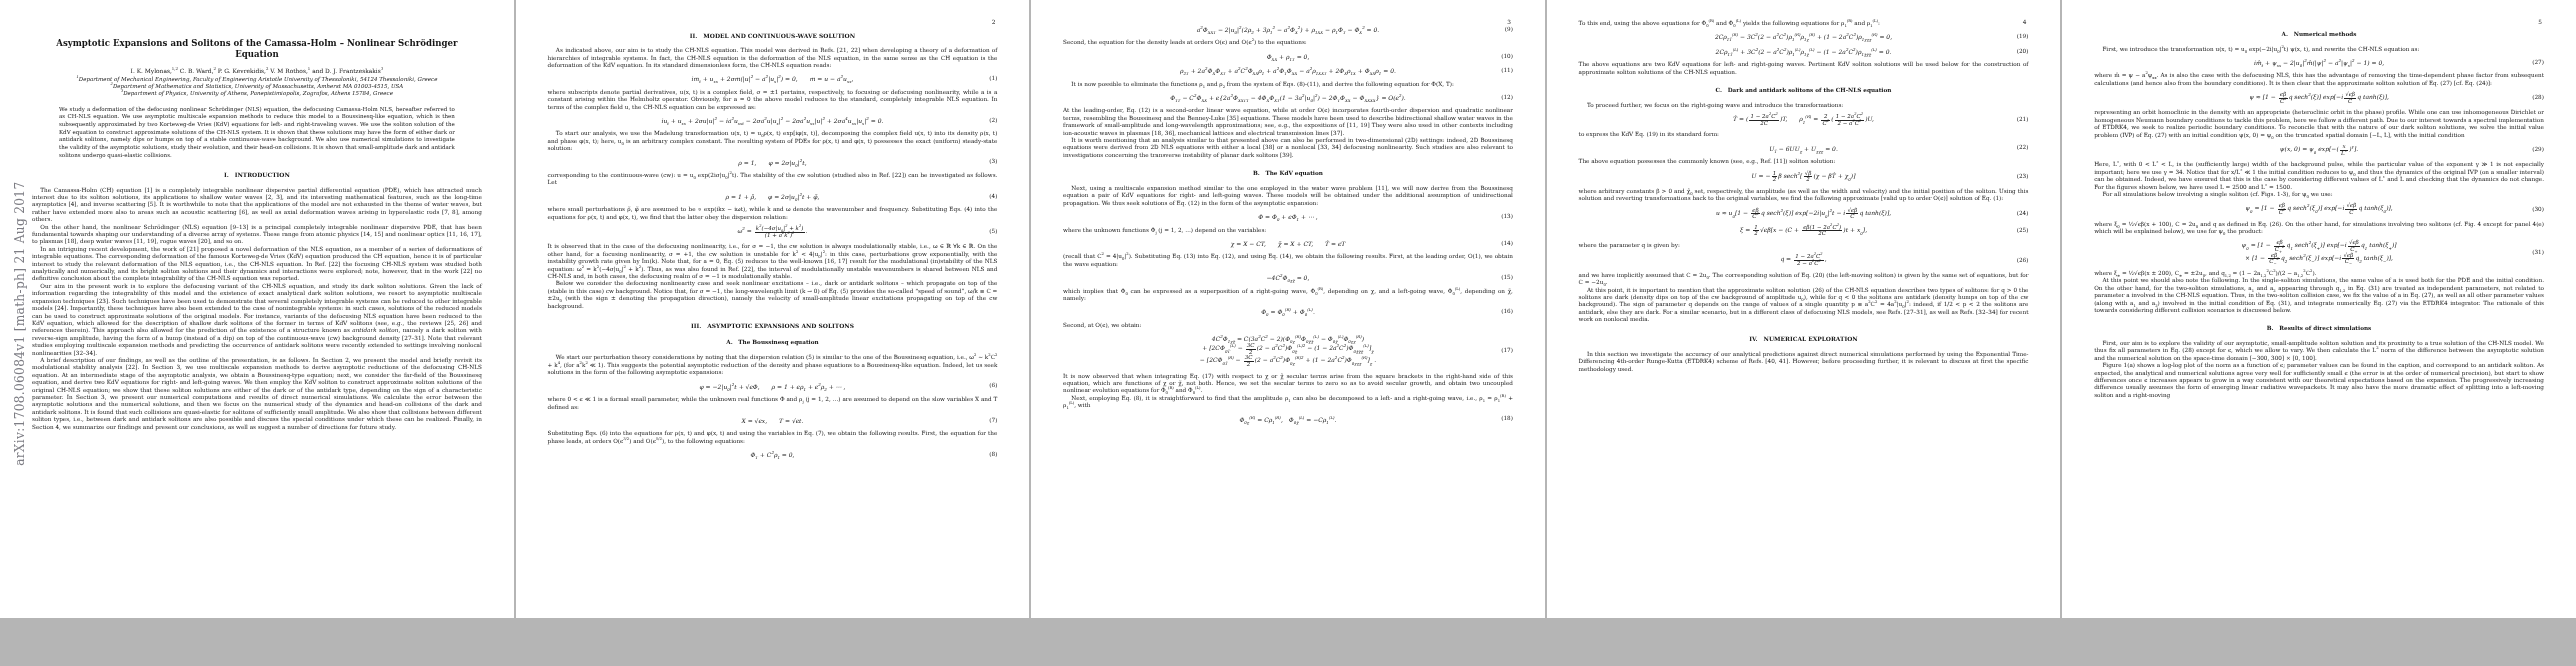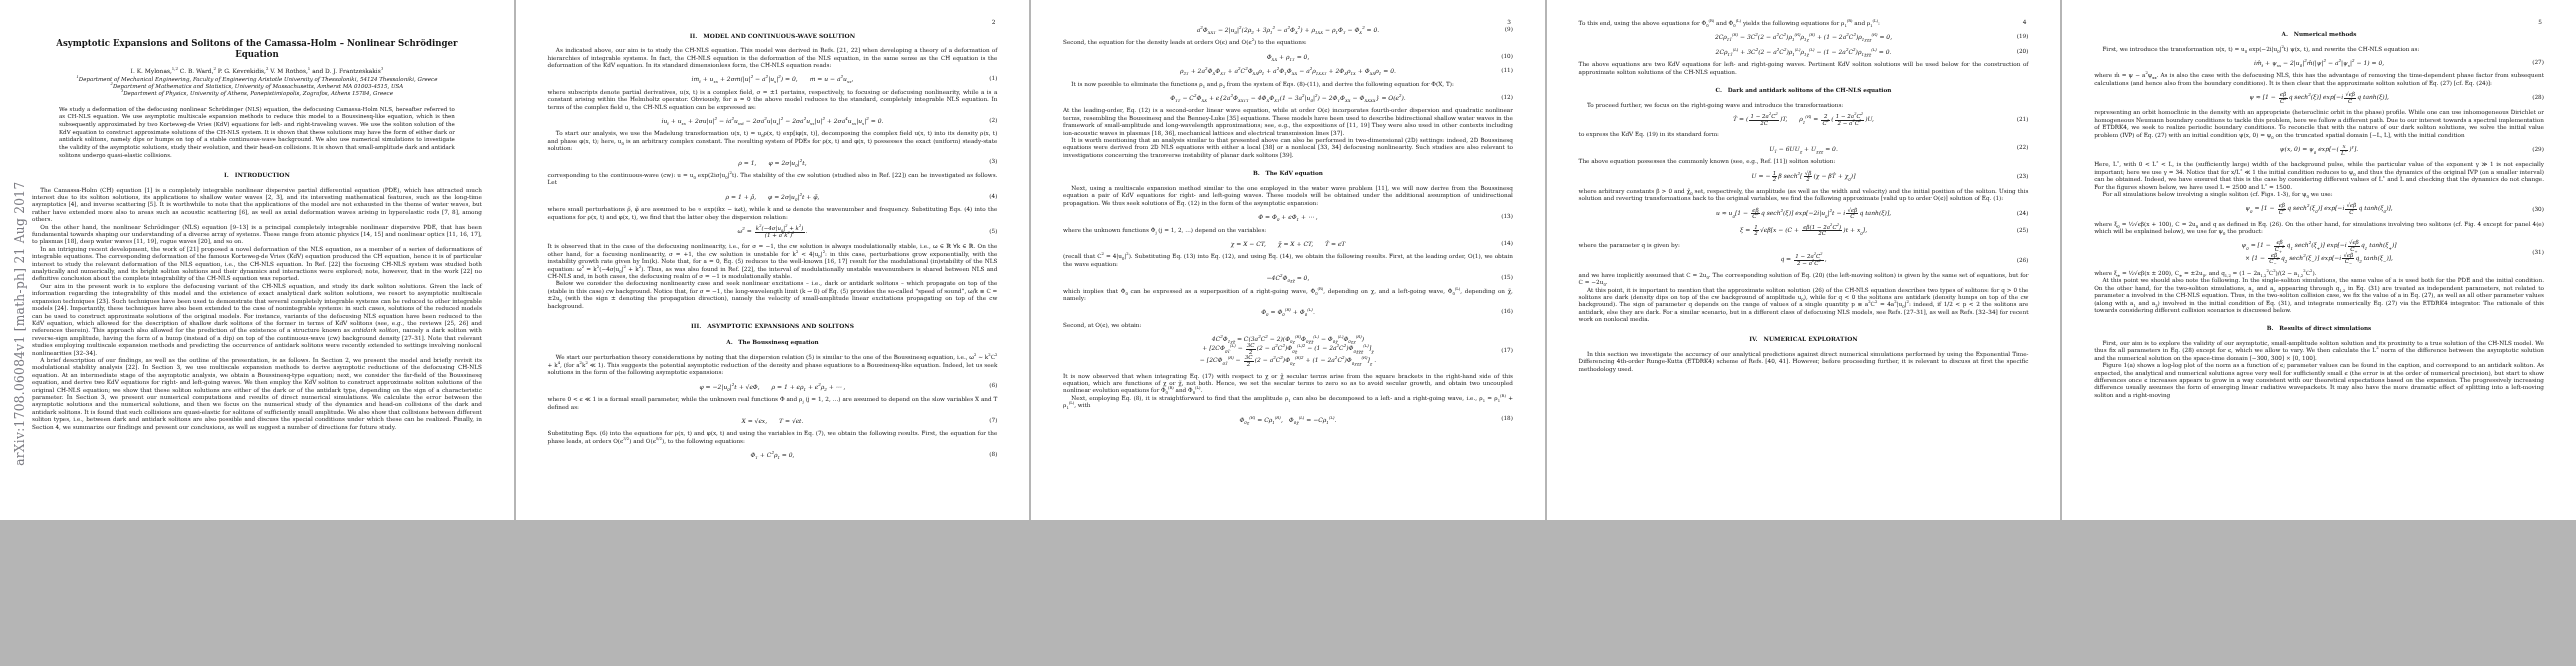--- a/index.html
+++ b/index.html
@@ -2,21 +2,21 @@
 <html style="font-size:9px"><head>
 <meta charset="utf-8">
 <style>
   html,body{margin:0;padding:0;}
   body{
     width:2576px;height:667px;overflow:hidden;
     background:#b5b5b5;
     font-family:"DejaVu Serif","Liberation Serif",serif;
     color:#151515;
   }
-  #pages{display:flex;gap:1.7px;width:2576px;height:520px;}
+  #pages{display:flex;gap:1.7px;width:2576px;height:618px;}
   .page{
     flex:1;background:#ffffff;position:relative;
     padding:20px 32px 0 32px;box-sizing:border-box;overflow:hidden;
     font-size:5.7px;line-height:7.4px;text-align:justify;
   }
   .pagenum{position:absolute;top:19px;right:34px;font-size:5.8px;text-align:right;}
   .blk{margin:0;}
   .title{
     font-size:8.6px;line-height:10.6px;font-weight:bold;text-align:center;
     margin:18px 5.6px 0 5.6px;

